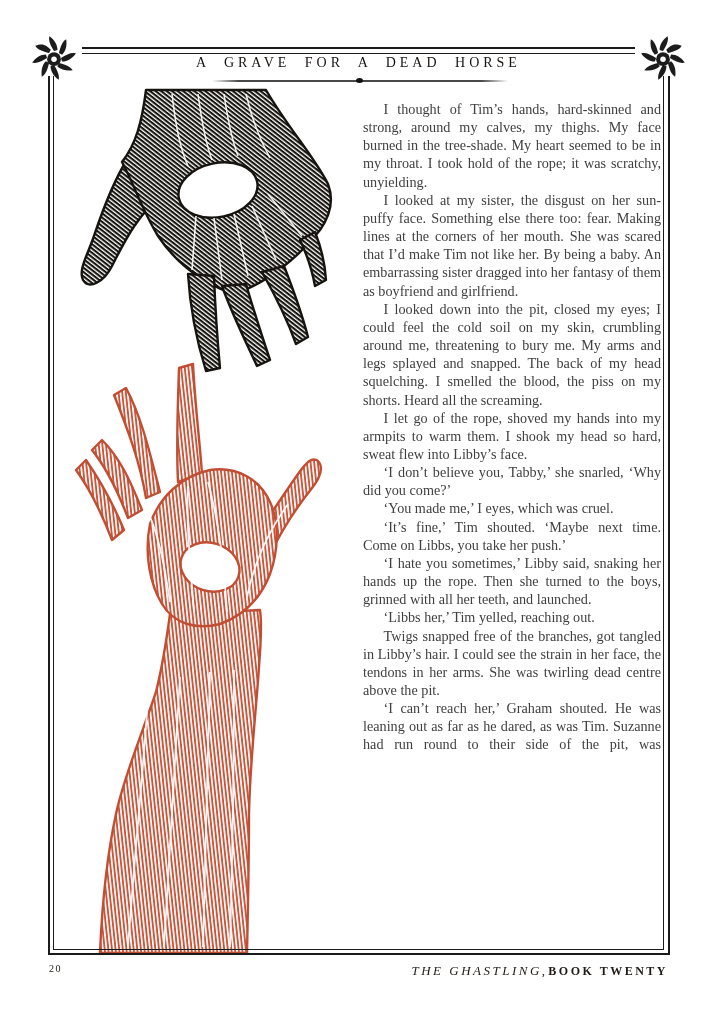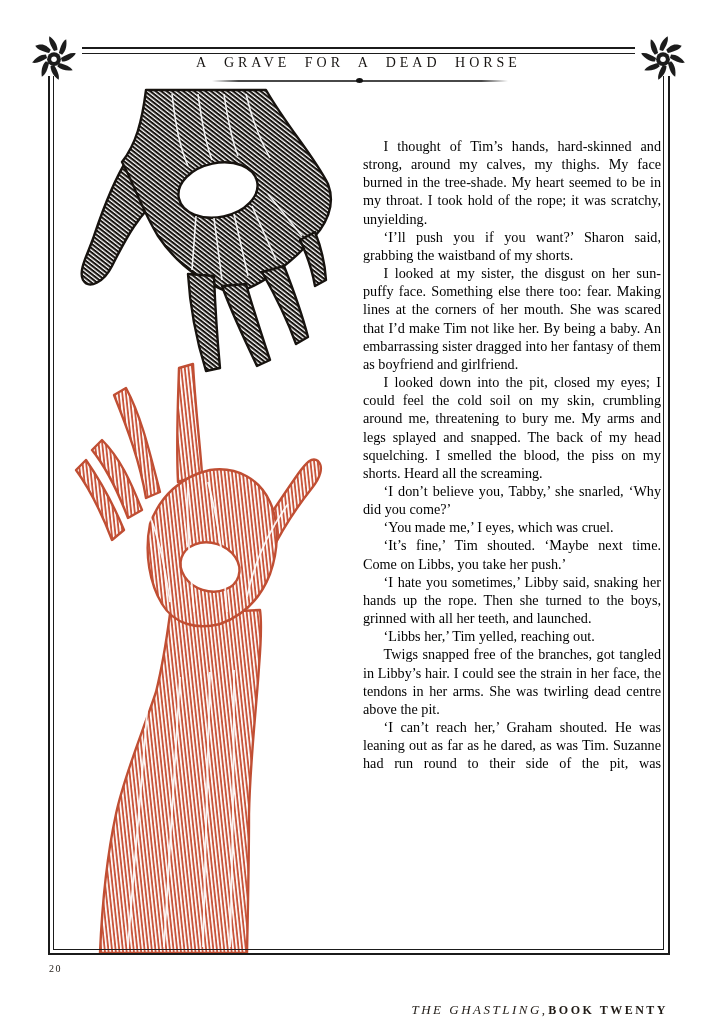--- a/index.html
+++ b/index.html
@@ -36,35 +36,34 @@
     background:linear-gradient(to right, rgba(40,40,40,0), rgba(40,40,40,.85) 9%, rgba(40,40,40,.85) 91%, rgba(40,40,40,0));
   }
   .title-rule .dot{
     position:absolute; left:50%; top:-2px; width:7px; height:5px; margin-left:-4px;
     background:#111; border-radius:50%;
   }
   
   .story{
     position:absolute; left:363px; top:100px; width:298px; height:845px;
     overflow:hidden; font-size:14.2px; line-height:18.15px; text-align:justify;
-    color:#000000;
-    margin-top:37px;
+    color:#404040;
   }
   .story p{margin:0; text-indent:1.45em;}
   .story p.cut{text-align-last:justify;}
   
   .illus{position:absolute; z-index:1;}
   #illus-top{left:76px; top:88px;}
   #illus-bottom{left:62px; top:362px;}
   
   .folio{
     position:absolute; left:49px; top:963px; font-size:10px; letter-spacing:1.5px; color:#201b16;
   }
   .running-footer{
-    position:absolute; right:49px; top:963px; font-size:13px; color:#201b16; white-space:nowrap;margin-top:39px;
+    position:absolute; right:49px; top:963px; font-size:13px; color:#201b16; white-space:nowrap;
   }
   .running-footer .jt{font-style:italic; letter-spacing:2.5px;}
   .running-footer .sep{letter-spacing:0;}
   .running-footer .vol{font-style:normal; font-size:12px; letter-spacing:2.5px; font-weight:700;}
 </style>
 </head>
 <body>
 
 <div id="page">
 
@@ -198,23 +197,23 @@
       <path d="M172,308 C172,420 170,510 168,585"></path>
       <path d="M108,240 C102,200 96,170 84,146"></path>
       <path d="M132,250 C128,200 124,160 126,122"></path>
       <path d="M165,250 C162,205 158,165 146,120"></path>
       <path d="M185,235 C192,200 206,170 226,142"></path>
     </g>
   </svg>
 
   <div class="story">
     <p>I thought of Tim’s hands, hard-skinned and strong, around my calves, my thighs. My face burned in the tree-shade. My heart seemed to be in my throat. I took hold of the rope; it was scratchy, unyielding.</p>
-    <p>‘I’ll push you if you want?’ Sharon said, grabbing the waistband of my shorts.</p>
     <p>I looked at my sister, the disgust on her sun-puffy face. Something else there too: fear. Making lines at the corners of her mouth. She was scared that I’d make Tim not like her. By being a baby. An embarrassing sister dragged into her fantasy of them as boyfriend and girlfriend.</p>
     <p>I looked down into the pit, closed my eyes; I could feel the cold soil on my skin, crumbling around me, threatening to bury me. My arms and legs splayed and snapped. The back of my head squelching. I smelled the blood, the piss on my shorts. Heard all the screaming.</p>
+    <p>I let go of the rope, shoved my hands into my armpits to warm them. I shook my head so hard, sweat flew into Libby’s face.</p>
     <p>‘I don’t believe you, Tabby,’ she snarled, ‘Why did you come?’</p>
     <p>‘You made me,’ I eyes, which was cruel.</p>
     <p>‘It’s fine,’ Tim shouted. ‘Maybe next time. Come on Libbs, you take her push.’</p>
     <p>‘I hate you sometimes,’ Libby said, snaking her hands up the rope. Then she turned to the boys, grinned with all her teeth, and launched.</p>
     <p>‘Libbs her,’ Tim yelled, reaching out.</p>
     <p>Twigs snapped free of the branches, got tangled in Libby’s hair. I could see the strain in her face, the tendons in her arms. She was twirling dead centre above the pit.</p>
     <p class="cut">‘I can’t reach her,’ Graham shouted. He was leaning out as far as he dared, as was Tim. Suzanne had run round to their side of the pit, was</p>
   </div>
 
   <div class="folio">20</div>

